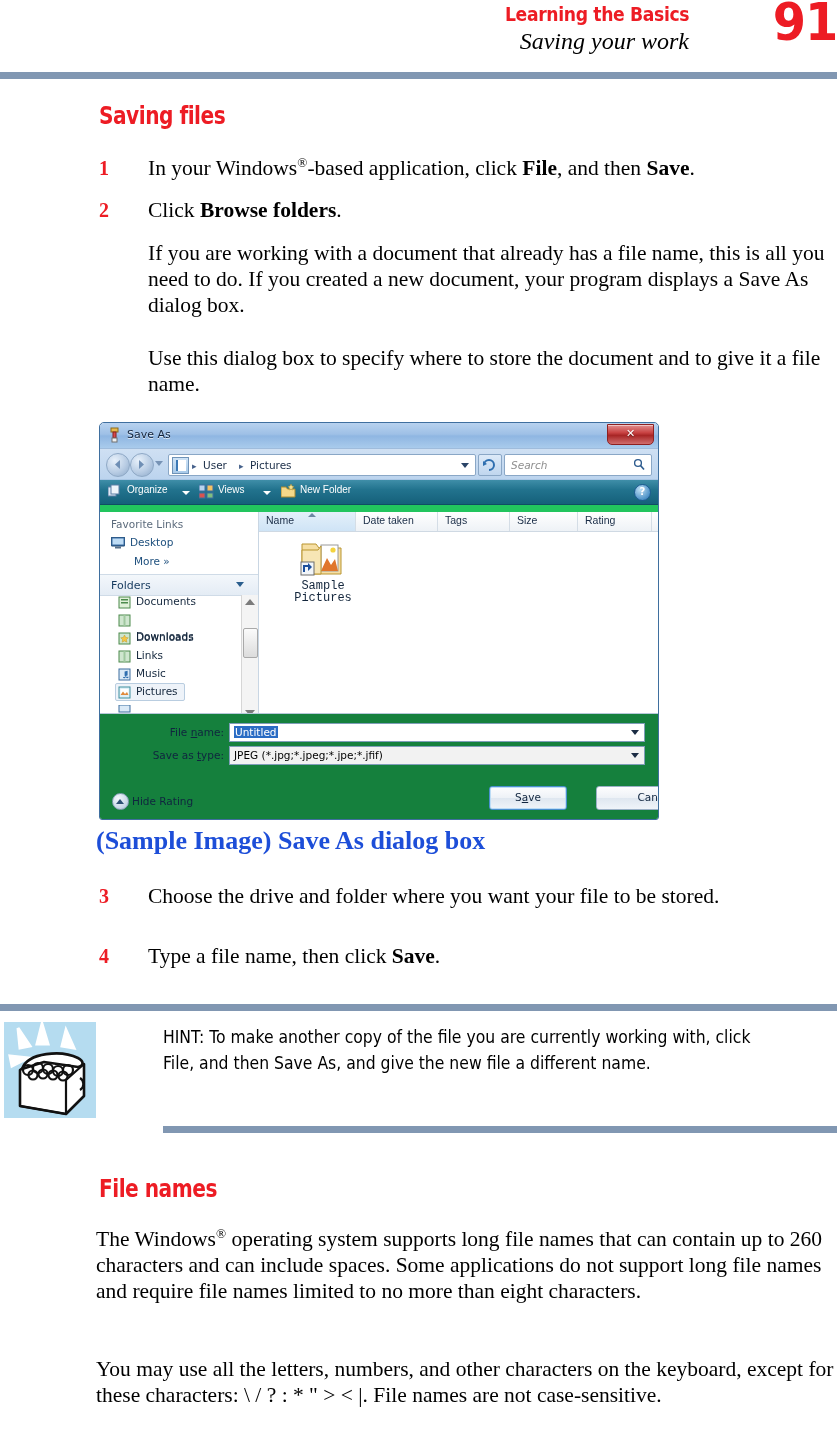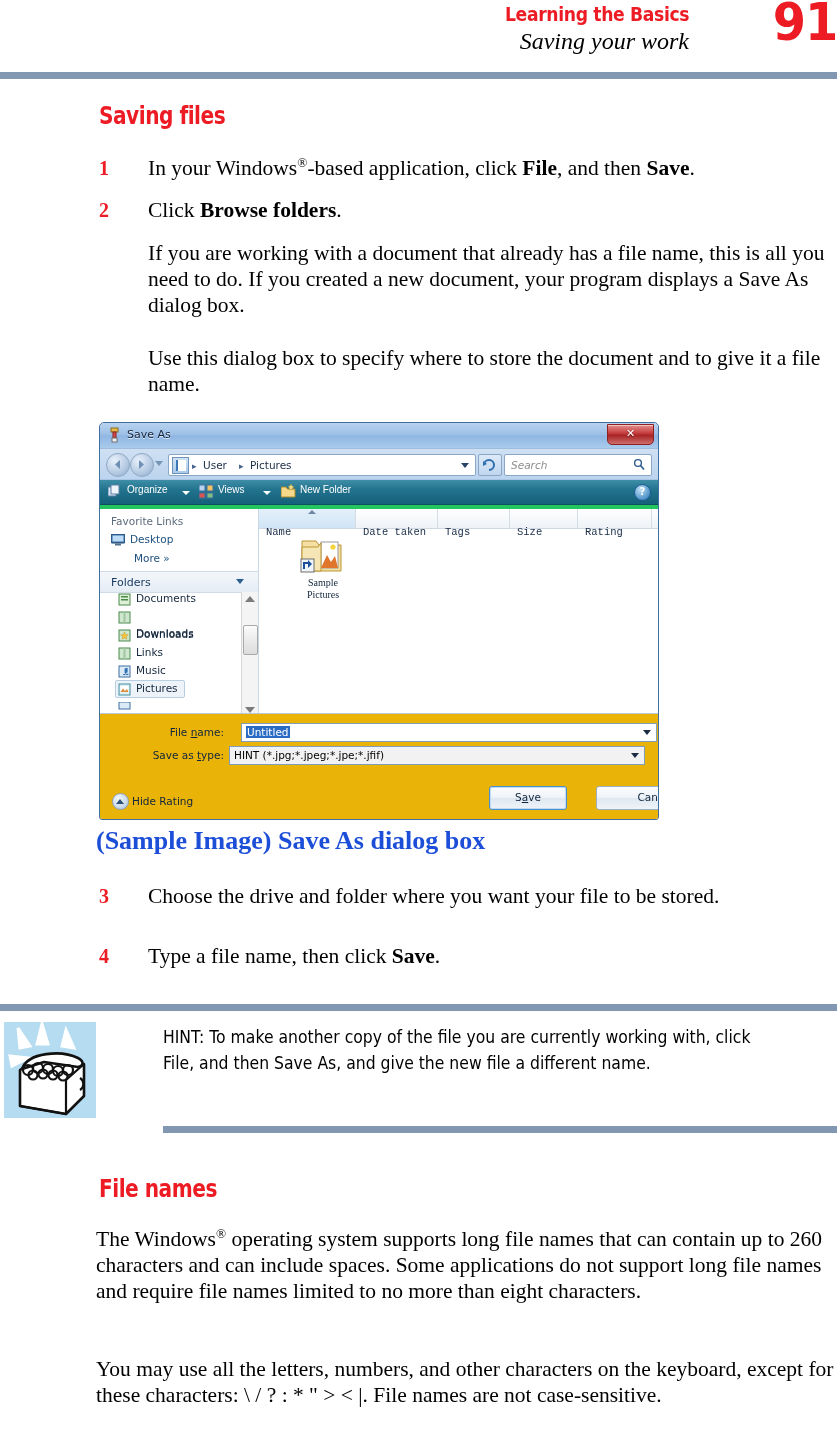--- a/index.html
+++ b/index.html
@@ -245,21 +245,21 @@
     background: radial-gradient(circle at 35% 30%, #bfe0f5, #4f93c8 70%, #2d6fa8);
     border:1px solid #1f5c92;
   }
   .tb-help span{display:block;text-align:center;line-height:13px;color:#fff;font-size:10px;font-weight:bold;font-family:"DejaVu Sans",sans-serif;}
 
   
   .dlg-body {
     position:relative;
     height: 208px;
     background:#1d4ed8;
-    border-top: 4px solid #22c55e;
+    border-top: 7px solid #22c55e;
   }
   .pane-left {
     position:absolute; left:0; top:0; width:158px; height:208px;
     background:#ffffff;
     border-right:1px solid #c9d6e3;
   }
   .fav-title {
     position:absolute; left:11px; top:6px;
     font-size:10.5px;color:#5c6b7c;font-family:"DejaVu Sans",sans-serif;
   }
@@ -303,46 +303,46 @@
   .pane-right {
     position:absolute; left:159px; top:0; right:0; height:208px;
     background:#ffffff;
   }
   .col-head {
     position:absolute; left:0; top:0; right:0; height:19px;
     background: linear-gradient(to bottom,#ffffff,#eef2f6);
     border-bottom:1px solid #cfd9e3;
   }
   .col {
-    position:absolute; top:17px;
+    position:absolute; top:2px;
     font-size:10.5px; color:#1a2d47;
-    font-family:Liberation Mono, monospace; white-space:nowrap;text-align:center;
+    font-family:Liberation Sans, sans-serif; white-space:nowrap;text-align:center;
   }
   .col-div { position:absolute; top:0; width:1px; height:19px; background:#d4dde6; }
   .col-active {
     position:absolute; left:0; top:0; width:96px; height:19px;
     background: linear-gradient(to bottom,#e4f0fa,#cfe4f6);
     border-right:1px solid #bcd3e8;
   }
   .sort-caret{
     position:absolute; left:49px; top:1px; width:0;height:0;
     border-left:4px solid transparent;border-right:4px solid transparent;border-bottom:4px solid #6d87a3;
   }
   .file-item {
     position:absolute; left:24px; top:26px; width:80px; text-align:center;
   }
   .file-label {
-    font-size:10px; color:#13263c; line-height:12px;
-    font-family:Liberation Serif, serif;
+    font-size:12px; color:#13263c; line-height:12px;
+    font-family:Liberation Mono, monospace;
   }
 
   
   .dlg-form {
     position:absolute; left:0; bottom:0; width:100%; height:105px;
-    background:#eab308;
+    background:#15803d;
     border-top:1px solid #b6c8da;
   }
   .form-label {
     position:absolute; font-size:10.5px; color:#10253f; text-align:right;
     font-family:"DejaVu Sans",sans-serif; white-space:nowrap;
   }
   .form-label u{text-decoration:underline;}
   .combo {
     position:absolute; height:17px; background:#ffffff;
     border:1px solid #7f9db9;
@@ -630,30 +630,30 @@
         <div class="file-label">Sample</div>
         <div class="file-label">Pictures</div>
       </div>
     </div>
   </div>
 
   <div class="dlg-form">
     <span class="form-label" style="left:20px; top:12px; width:104px;">
       <span>File </span><u>n</u><span>ame:</span>
     </span>
-    <span class="combo" style="left:141px; top:9px; width:414px;">
+    <span class="combo" style="left:129px; top:9px; width:414px;">
       <span class="val sel">Untitled</span>
       <span class="arrow"></span>
     </span>
 
     <span class="form-label" style="left:20px; top:35px; width:104px;">
       <span>Save as </span><u>t</u><span>ype:</span>
     </span>
     <span class="combo gray" style="left:129px; top:32px; width:414px;">
-      <span class="val">HINT (*.jpg;*.jpeg;*.jpe;*.jfif)</span>
+      <span class="val">JPEG (*.jpg;*.jpeg;*.jpe;*.jfif)</span>
       <span class="arrow"></span>
     </span>
 
     <span class="hide-folders">
       <span class="hf-circle"></span>
       <span style="margin-left:20px;">Hide Rating</span>
     </span>
 
     <span class="btn primary" style="left:389px; bottom:9px; width:76px;">
       <span>S</span><u>a</u><span>ve</span>

